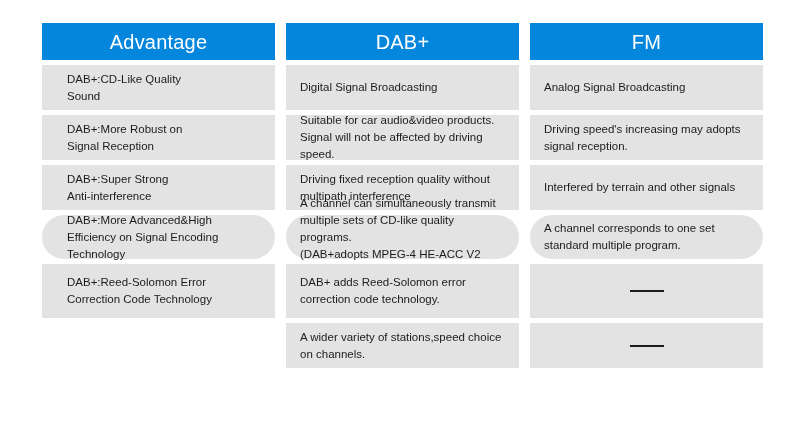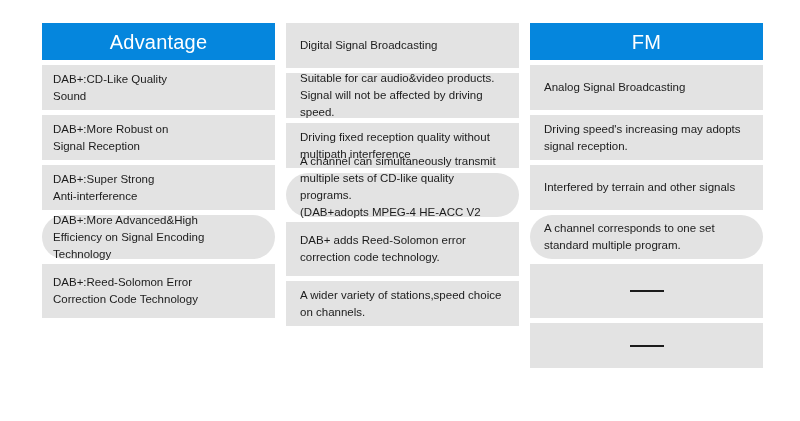--- a/index.html
+++ b/index.html
@@ -51,21 +51,21 @@
     font-size: 11.5px;
     line-height: 17px;
     padding: 0 14px;
     margin-bottom: 5px;
     display: flex;
     flex-direction: column;
     justify-content: center;
     white-space: pre-line;
   }
 
-  .cell.pad-left-sm { padding-left: 11px; }
+  .cell.pad-left-sm { padding-left: 25px; }
 
   
   .h1 { height: 45px; }
   .h2 { height: 45px; }
   .h3 { height: 45px; }
   .h4 { height: 44px; border-radius: 29px; }
   .h5 { height: 54px; }
   .h6 { height: 45px; }
 
   .cell.dash {
@@ -96,20 +96,21 @@
     <div class="cell h3 pad-left-sm">DAB+:Super Strong
 Anti-interference</div>
     <div class="cell h4 pad-left-sm">DAB+:More Advanced&amp;High
 Efficiency on Signal Encoding
 Technology</div>
     <div class="cell h5 pad-left-sm">DAB+:Reed-Solomon Error
 Correction Code Technology</div>
   </div>
 
   <div class="column">
+    <div class="col-header">DAB+</div>
 
     <div class="cell h1">Digital Signal Broadcasting</div>
     <div class="cell h2">Suitable for car audio&amp;video products.
 Signal will not be affected by driving
 speed.</div>
     <div class="cell h3">Driving fixed reception quality without
 multipath interference</div>
     <div class="cell h4">A channel can simultaneously transmit
 multiple sets of CD-like quality programs.
 (DAB+adopts MPEG-4 HE-ACC V2

